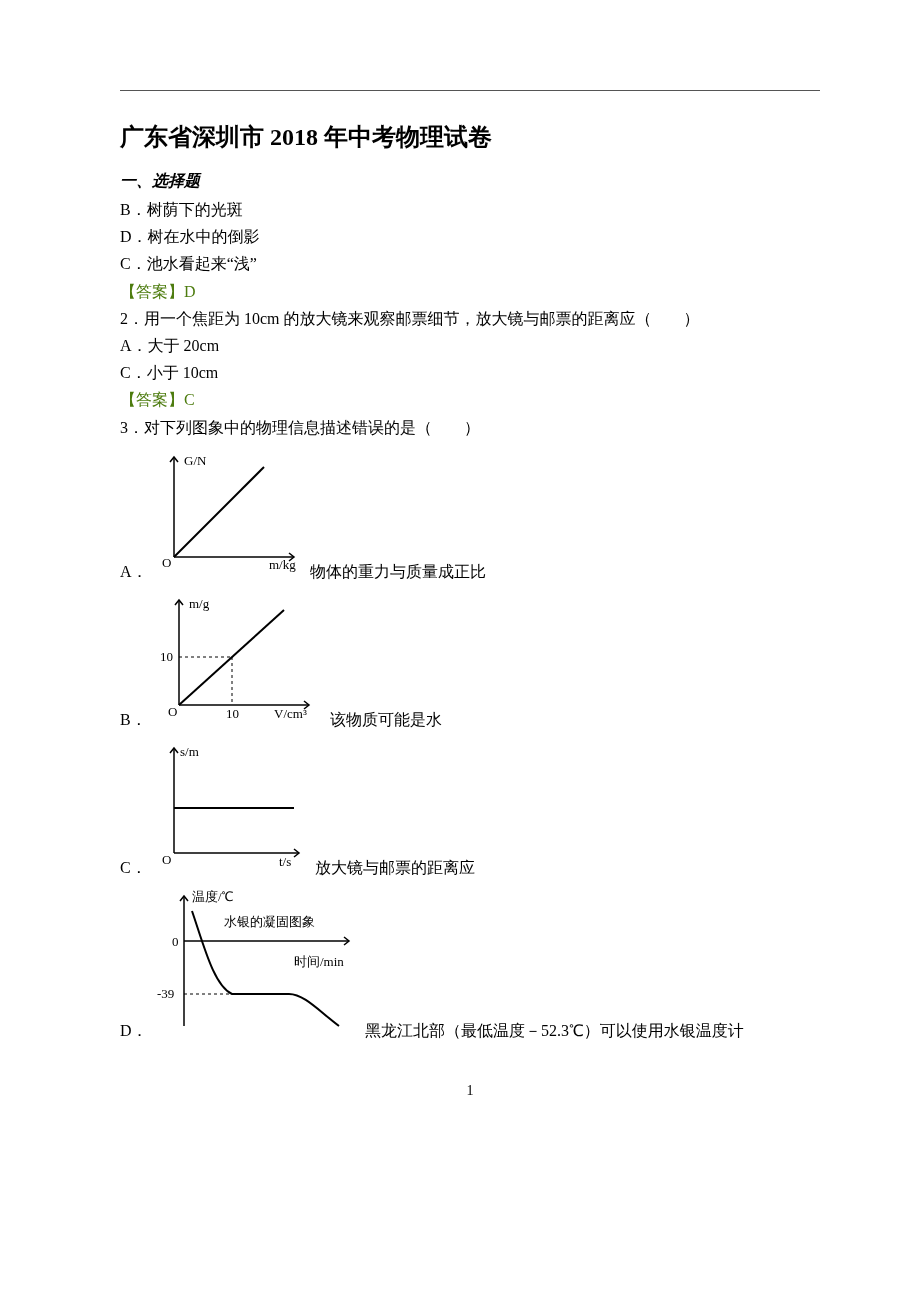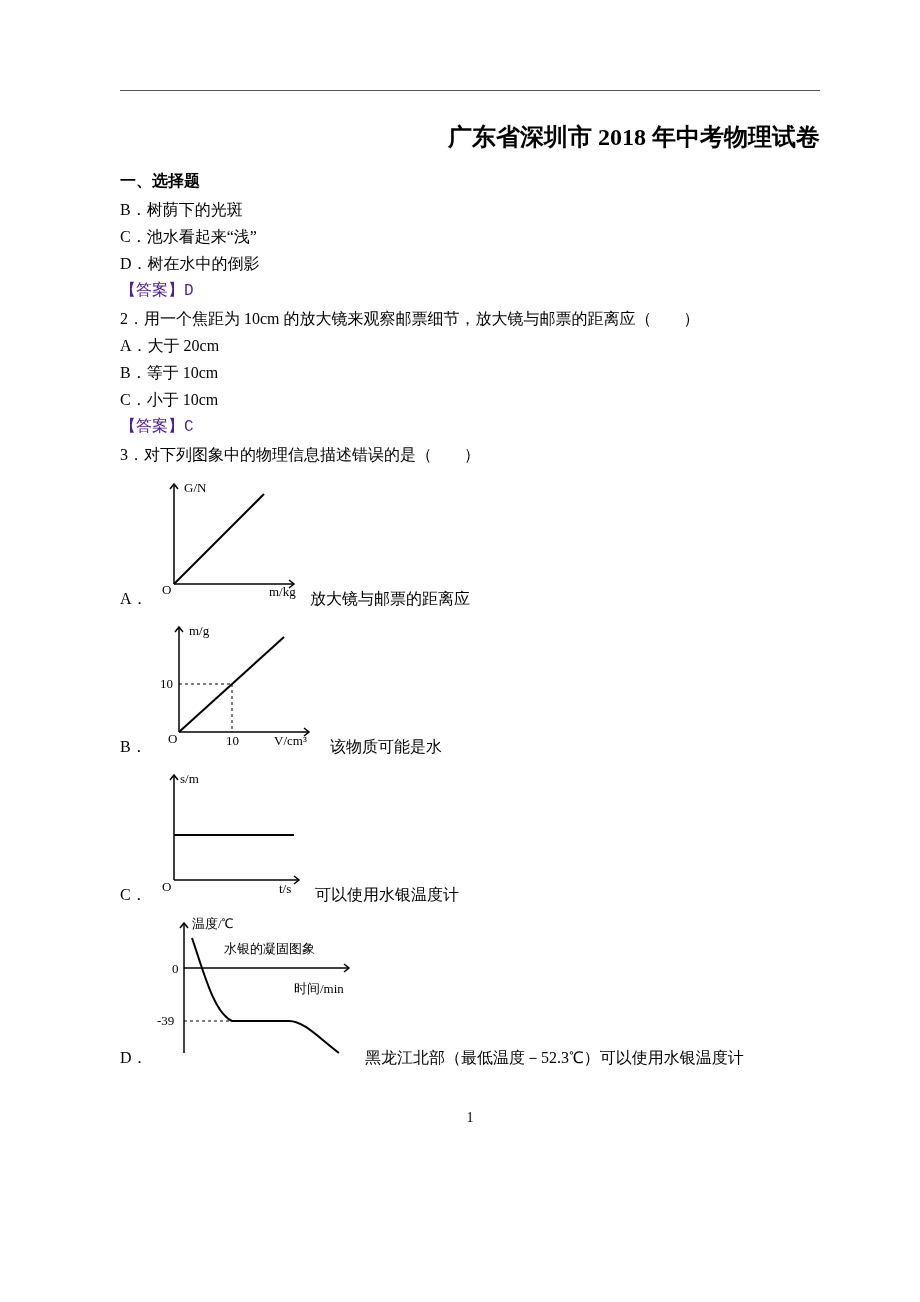--- a/index.html
+++ b/index.html
@@ -14,35 +14,35 @@
   .page {
     padding: 90px 100px 40px 120px;
     box-sizing: border-box;
     width: 920px;
   }
   .divider {
     border-top: 1px solid #555;
     margin-bottom: 30px;
   }
   h1 {
-    text-align: right;
+    text-align: left;
     font-size: 24px;
     font-weight: bold;
     margin: 0 0 18px 0;
   }
   .section-head {
     font-weight: bold;
     margin-bottom: 4px;
+    font-style: italic;
   }
   .q-stem, .opt, .answer, .opt-row {
     line-height: 1.7;
   }
   .answer {
-    color: #4c1d95;
-    font-family: Liberation Mono, monospace;
+    color: #4d7c0f;
   }
   .opt-row {
     display: flex;
     align-items: flex-end;
     gap: 6px;
     margin-top: 6px;
     line-height: 1.5;
   }
   .opt-letter {
     min-width: 28px;
@@ -64,27 +64,26 @@
 <body>
 
 <div class="page">
   <div class="divider"></div>
 
   <h1>广东省深圳市 2018 年中考物理试卷</h1>
 
   <div class="section-head">一、选择题</div>
 
   <div class="opt">B．树荫下的光斑</div>
+  <div class="opt">D．树在水中的倒影</div>
   <div class="opt">C．池水看起来“浅”</div>
-  <div class="opt">D．树在水中的倒影</div>
   <div class="answer">【答案】D</div>
 
   <div class="q-stem">2．用一个焦距为 10cm 的放大镜来观察邮票细节，放大镜与邮票的距离应（　　）</div>
   <div class="opt">A．大于 20cm</div>
-  <div class="opt">B．等于 10cm</div>
   <div class="opt">C．小于 10cm</div>
   <div class="answer">【答案】C</div>
 
   <div class="q-stem">3．对下列图象中的物理信息描述错误的是（　　）</div>
 
   <div class="opt-row">
     <span class="opt-letter">A．</span>
     <span class="graph-box">
       <svg width="150" height="130" viewBox="0 0 150 130">
 
@@ -92,21 +91,21 @@
         <polyline points="135,106 140,110 135,114" fill="none" stroke="#000" stroke-width="1.5"></polyline>
         <line x1="20" y1="110" x2="20" y2="10" stroke="#000" stroke-width="1.5"></line>
         <polyline points="16,15 20,10 24,15" fill="none" stroke="#000" stroke-width="1.5"></polyline>
 
         <line x1="20" y1="110" x2="110" y2="20" stroke="#000" stroke-width="2"></line>
         <text x="30" y="18" font-size="13">G/N</text>
         <text x="115" y="122" font-size="13">m/kg</text>
         <text x="8" y="120" font-size="13">O</text>
       </svg>
     </span>
-    <span>放大镜与邮票的距离应</span>
+    <span>物体的重力与质量成正比</span>
   </div>
 
   <div class="opt-row">
     <span class="opt-letter">B．</span>
     <span class="graph-box">
       <svg width="170" height="135" viewBox="0 0 170 135">
         <line x1="25" y1="115" x2="155" y2="115" stroke="#000" stroke-width="1.5"></line>
         <polyline points="150,111 155,115 150,119" fill="none" stroke="#000" stroke-width="1.5"></polyline>
         <line x1="25" y1="115" x2="25" y2="10" stroke="#000" stroke-width="1.5"></line>
         <polyline points="21,15 25,10 29,15" fill="none" stroke="#000" stroke-width="1.5"></polyline>
@@ -132,21 +131,21 @@
         <polyline points="140,111 145,115 140,119" fill="none" stroke="#000" stroke-width="1.5"></polyline>
         <line x1="20" y1="115" x2="20" y2="10" stroke="#000" stroke-width="1.5"></line>
         <polyline points="16,15 20,10 24,15" fill="none" stroke="#000" stroke-width="1.5"></polyline>
 
         <line x1="20" y1="70" x2="140" y2="70" stroke="#000" stroke-width="2"></line>
         <text x="26" y="18" font-size="13">s/m</text>
         <text x="125" y="128" font-size="13">t/s</text>
         <text x="8" y="126" font-size="13">O</text>
       </svg>
     </span>
-    <span>可以使用水银温度计</span>
+    <span>放大镜与邮票的距离应</span>
   </div>
 
   <div class="opt-row">
     <span class="opt-letter">D．</span>
     <span class="graph-box">
       <svg width="205" height="150" viewBox="0 0 205 150">
 
         <line x1="30" y1="140" x2="30" y2="10" stroke="#000" stroke-width="1.5"></line>
         <polyline points="26,15 30,10 34,15" fill="none" stroke="#000" stroke-width="1.5"></polyline>
 

